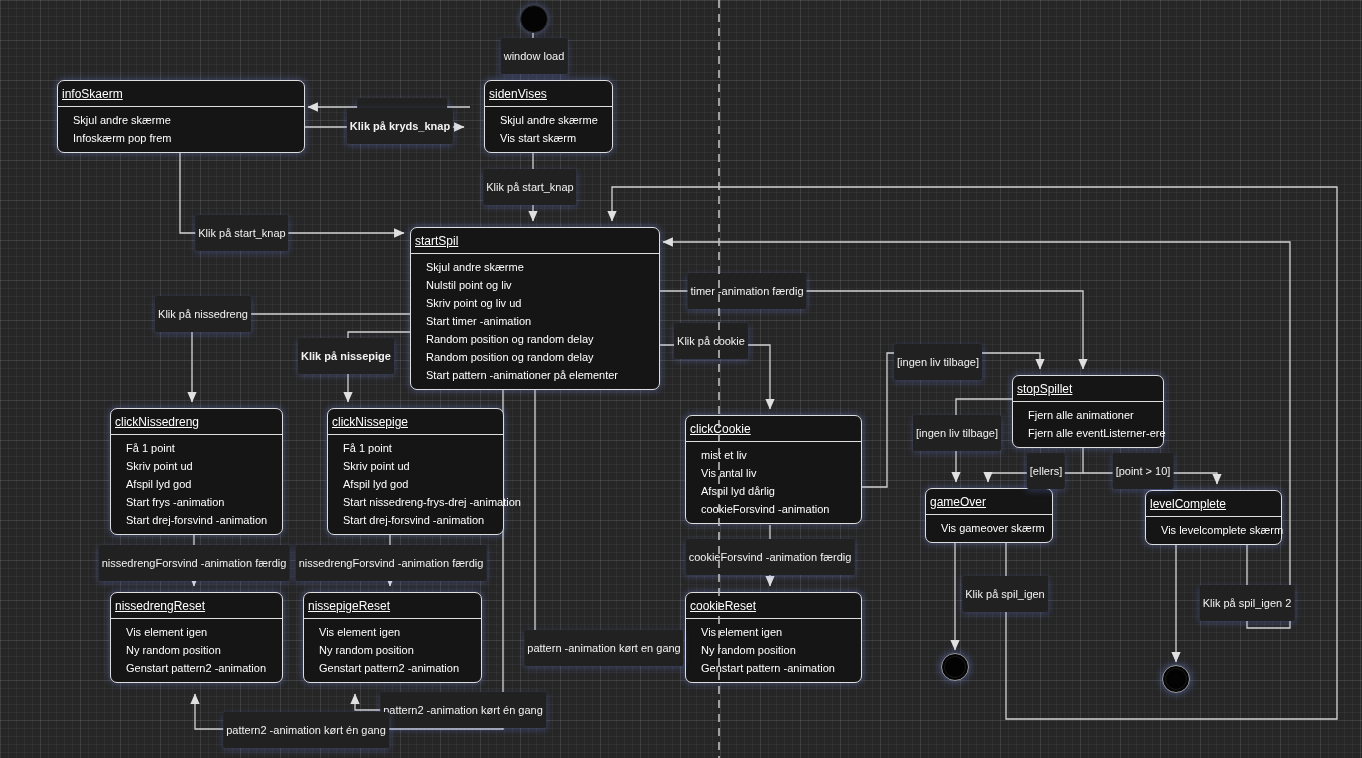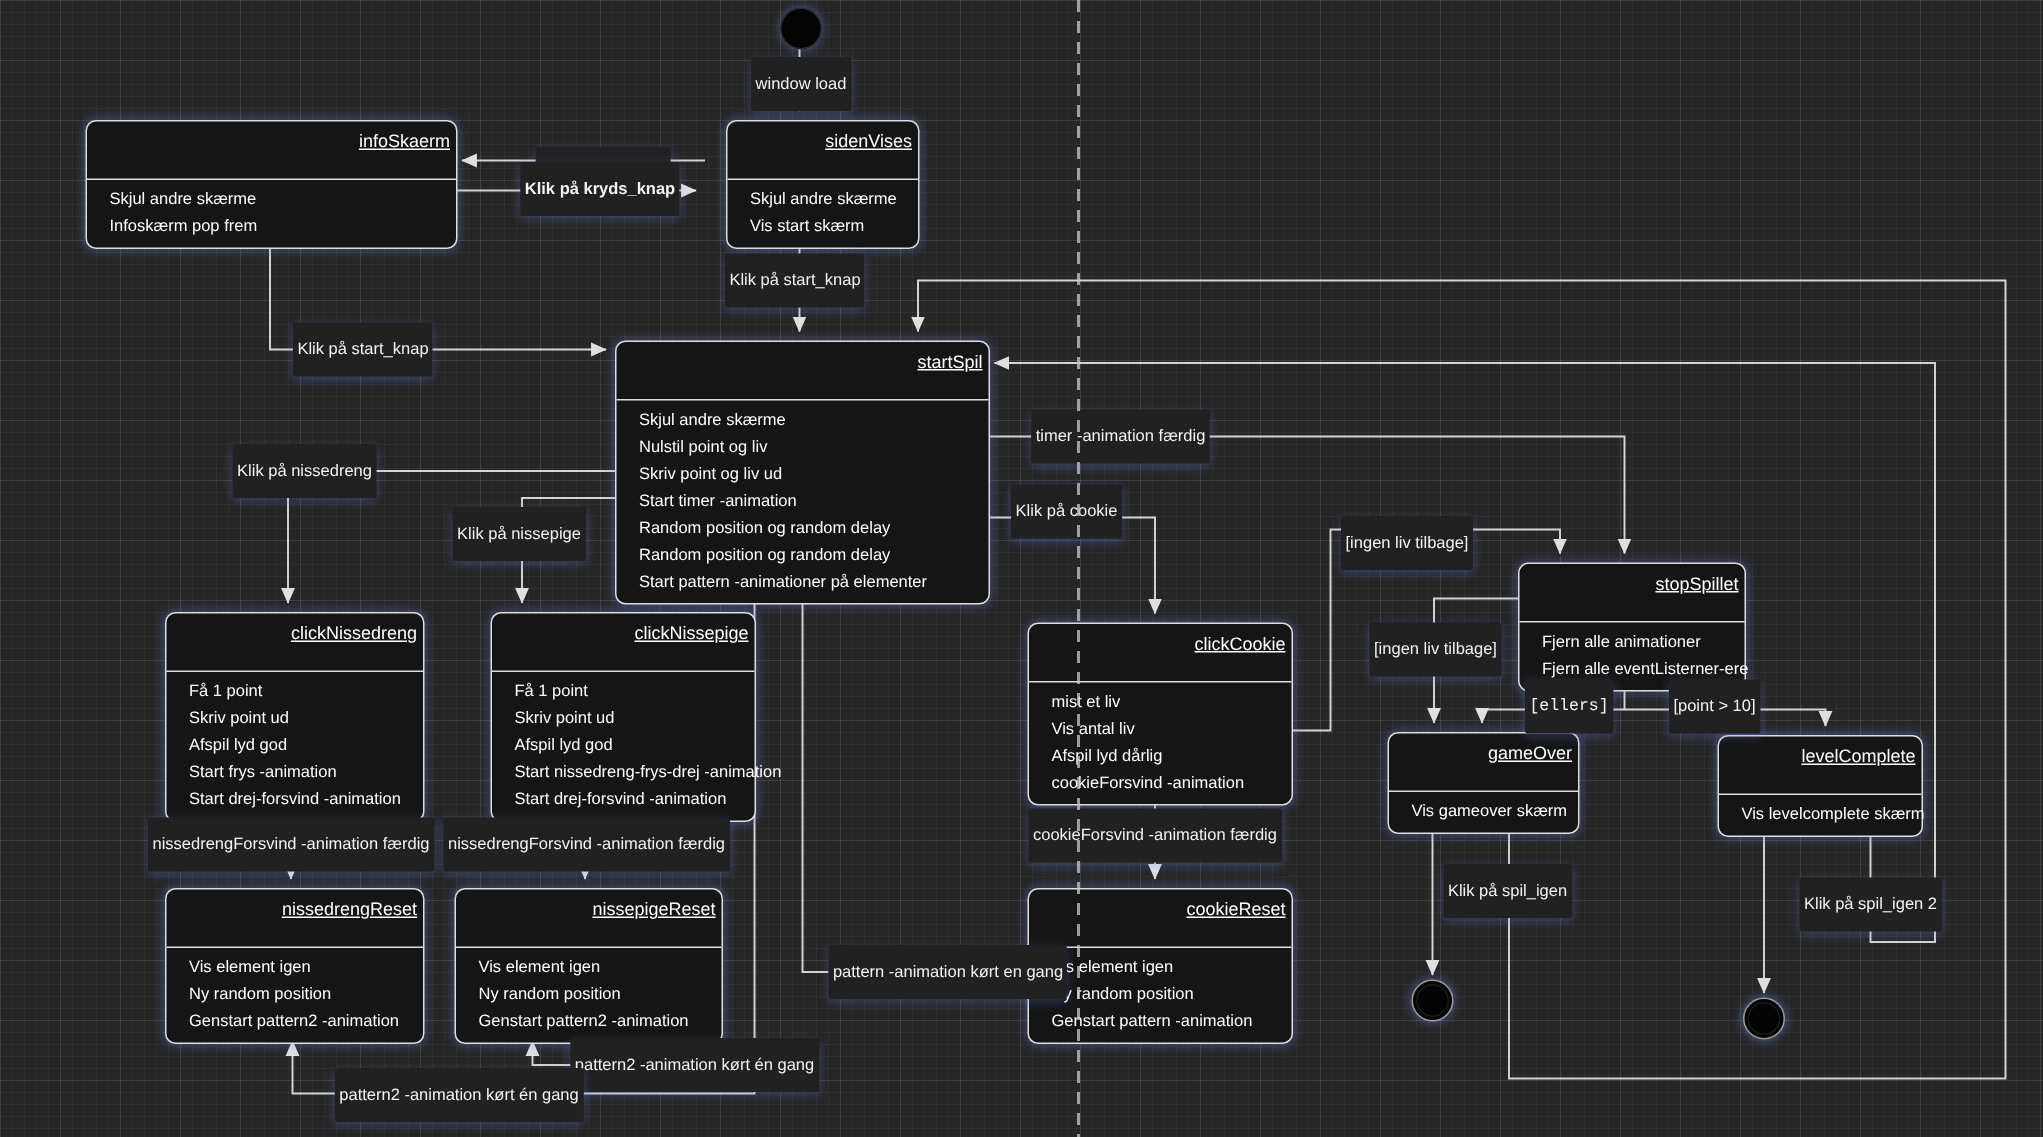--- a/index.html
+++ b/index.html
@@ -16,21 +16,21 @@
   }
   svg.layer{position:absolute;left:0;top:0;z-index:1;}
   svg.overlay{position:absolute;left:0;top:0;z-index:5;pointer-events:none;}
   .edge{fill:none;stroke:#d4d4d4;stroke-width:1.3;}
   .state{
     position:absolute;z-index:2;background:#151515;border:1px solid #dedede;
     border-radius:7px;color:#ffffff;
     box-shadow:0 0 7px 1px rgba(125,150,255,0.33);
   }
   .state-title{
-    text-align:right;font-size:12px;padding:6px 4px 18px;white-space:nowrap;
+    text-align:left;font-size:12px;padding:6px 4px 5px;white-space:nowrap;
     text-decoration:underline;border-bottom:1px solid #dedede;
   }
   .state-body{padding:4px 0 5px;}
   .action{font-size:11px;line-height:18px;padding:0 15px;white-space:nowrap;}
   .elabel{
     position:absolute;z-index:3;transform:translate(-50%,-50%);
     font-size:11px;color:#f2f2f2;white-space:nowrap;
     background:#212121;padding:12px 3px;border-radius:2px;
     box-shadow:0 2px 7px rgba(120,140,255,0.28);
   }
@@ -198,31 +198,31 @@
       <div class="action">Genstart pattern -animation</div>
     </div>
   </div>
 
   <span class="elabel" style="left:534px;top:56px;">window load</span>
   <span class="elabel" style="left:402px;top:116px;text-decoration:underline;">Klik på info_knap</span>
   <span class="elabel" style="left:400px;top:126px;font-weight:bold;">Klik på kryds_knap</span>
   <span class="elabel" style="left:530px;top:187px;">Klik på start_knap</span>
   <span class="elabel" style="left:242px;top:233px;">Klik på start_knap</span>
   <span class="elabel" style="left:203px;top:314px;">Klik på nissedreng</span>
-  <span class="elabel" style="left:346px;top:356px;">Klik på nissepige</span>
+  <span class="elabel" style="left:346px;top:356px;font-weight:bold;">Klik på nissepige</span>
   <span class="elabel" style="left:711px;top:341px;">Klik på cookie</span>
   <span class="elabel" style="left:747px;top:291px;">timer -animation færdig</span>
   <span class="elabel" style="left:938px;top:362px;">[ingen liv tilbage]</span>
   <span class="elabel" style="left:957px;top:433px;">[ingen liv tilbage]</span>
-  <span class="elabel" style="left:1046px;top:471px;font-family:Liberation Mono, monospace;">[ellers]</span>
+  <span class="elabel" style="left:1046px;top:471px;">[ellers]</span>
   <span class="elabel" style="left:1143px;top:471px;">[point &gt; 10]</span>
   <span class="elabel" style="left:194px;top:563px;">nissedrengForsvind -animation færdig</span>
   <span class="elabel" style="left:391px;top:563px;">nissedrengForsvind -animation færdig</span>
   <span class="elabel" style="left:770px;top:557px;">cookieForsvind -animation færdig</span>
-  <span class="elabel" style="left:632px;top:648px;">pattern -animation kørt en gang</span>
+  <span class="elabel" style="left:604px;top:648px;">pattern -animation kørt en gang</span>
   <span class="elabel" style="left:463px;top:710px;">pattern2 -animation kørt én gang</span>
   <span class="elabel" style="left:306px;top:730px;">pattern2 -animation kørt én gang</span>
   <span class="elabel" style="left:1005px;top:594px;">Klik på spil_igen</span>
   <span class="elabel" style="left:1247px;top:603px;">Klik på spil_igen 2</span>
 
   <svg class="overlay" width="1362" height="758">
     <line x1="719" y1="0" x2="719" y2="758" stroke="#c9c9c9" stroke-width="2" stroke-dasharray="8 6" opacity="0.75"></line>
   </svg>
 
 </div>

